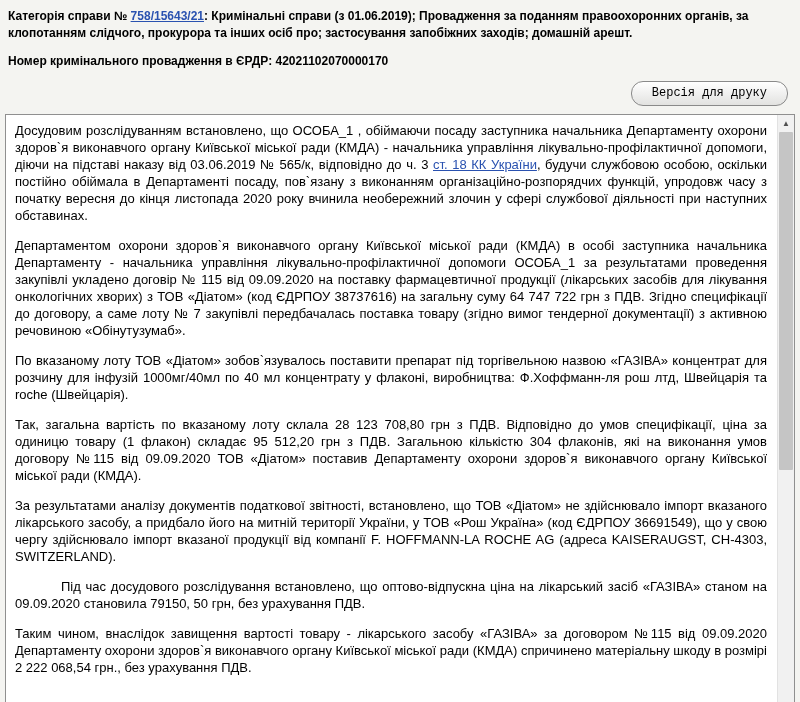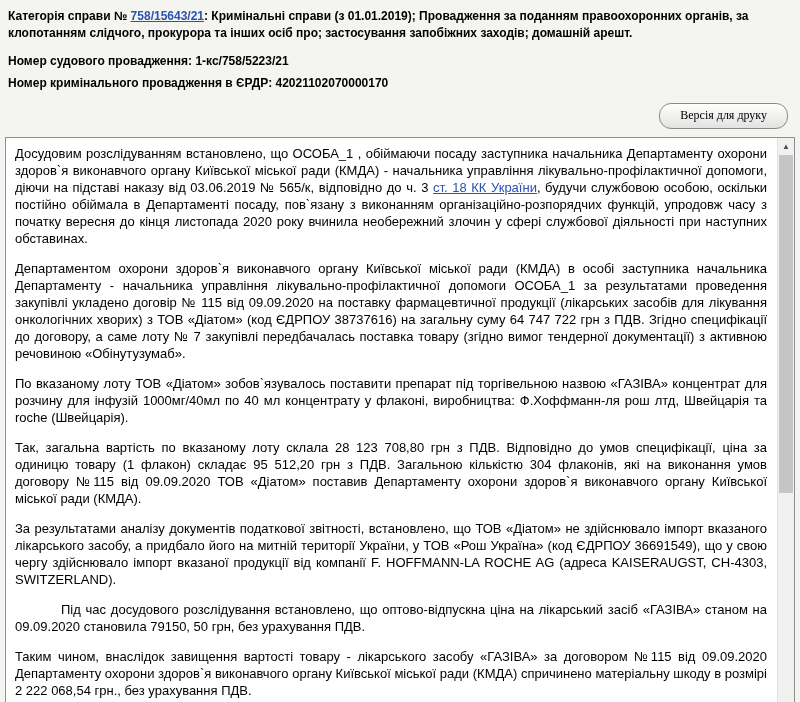--- a/index.html
+++ b/index.html
@@ -19,21 +19,21 @@
     font-weight: bold;
     line-height: 17px;
   }
   .case-line { margin: 0 0 11px 0; }
   .meta-line { margin: 0 0 5px 0; }
   .meta-line .val { font-weight: bold; }
 
   .button-row { text-align: right; padding: 6px 12px 8px 0; }
   .print-button {
     display: inline-block;
-    font-family: Liberation Serif, serif;
+    font-family: Liberation Mono, monospace;
     font-size: 12px;
     color: #000;
     padding: 4px 20px 5px;
     border: 1px solid #8a8a8a;
     border-radius: 12px;
     background: linear-gradient(#ffffff, #e2e2e0);
     cursor: pointer;
   }
 
   .doc-box {
@@ -81,27 +81,23 @@
     border-radius: 1px;
     cursor: pointer;
   }
 </style>
 </head>
 <body>
 
 <div class="page">
 
   <div class="header">
-    <p class="case-line"><span>Категорія справи №</span> <a href="#">758/15643/21</a><span>: Кримінальні справи (з 01.01.2019); Провадження за поданням правоохоронних органів, за клопотанням слідчого, прокурора та інших осіб про; застосування запобіжних заходів; домашній арешт.</span></p>
+    <p class="case-line"><span>Категорія справи №</span> <a href="#">758/15643/21</a><span>: Кримінальні справи (з 01.06.2019); Провадження за поданням правоохоронних органів, за клопотанням слідчого, прокурора та інших осіб про; застосування запобіжних заходів; домашній арешт.</span></p>
 
 
-    <p class="meta-line">
-      <span>Номер судового провадження:</span>
-      <span class="val">1-кс/758/5223/21</span>
-    </p>
 
     <p class="meta-line">
       <span>Номер кримінального провадження в ЄРДР:</span>
       <span class="val">42021102070000170</span>
     </p>
   </div>
 
   <div class="button-row">
     <button class="print-button">Версія для друку</button>
   </div>

